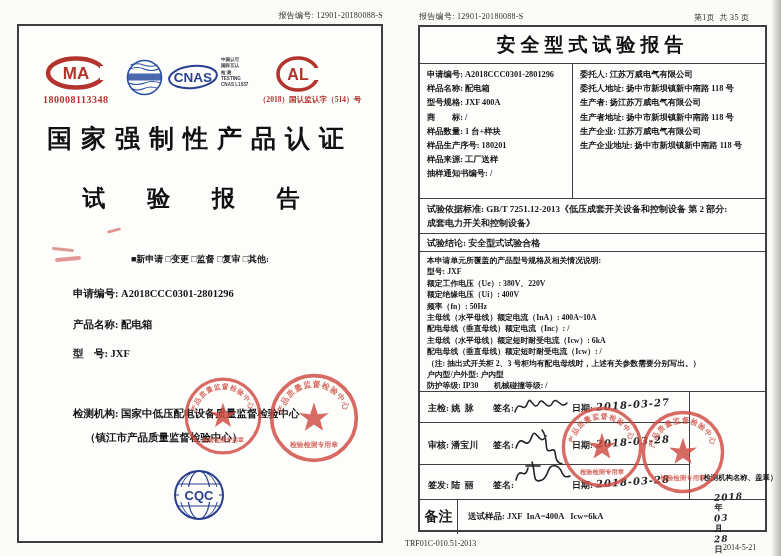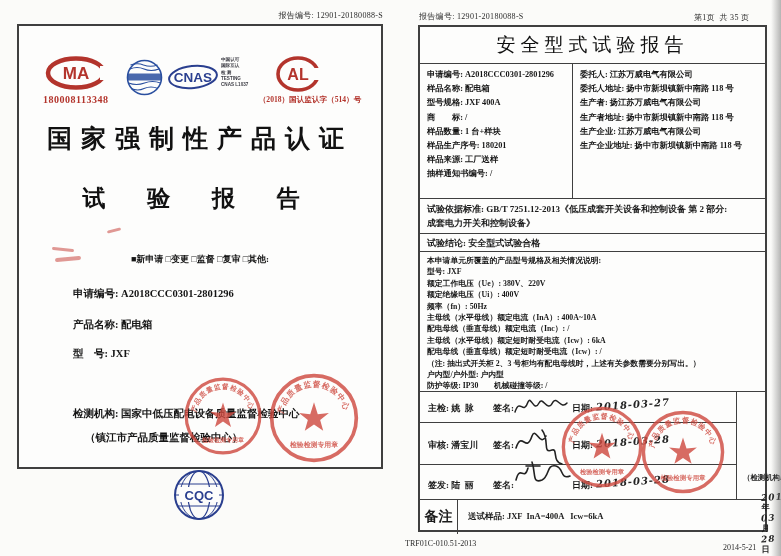--- a/index.html
+++ b/index.html
@@ -18,32 +18,32 @@
   .l-check{width:100%;text-align:center;font-size:9px;font-weight:bold;color:#161616;}
   .l-line{font-size:10.5px;font-weight:bold;color:#141414;}
   .red{color:#b3342c;}
   .cma-num{font-size:10px;font-weight:bold;letter-spacing:.5px;}
   .cal-cap{font-size:7.6px;font-weight:bold;text-align:center;width:130px;}
   .cnas-block{font-size:4.6px;line-height:6.3px;font-weight:bold;color:#3c3c44;font-family:"Liberation Sans",sans-serif;}
   .scribble{position:absolute;background:rgba(196,52,44,.5);border-radius:2px;}
   
   .r-row{position:relative;box-sizing:border-box;border-bottom:1.5px solid #3f3f3f;}
   .r-title{height:37px;display:flex;align-items:center;justify-content:center;
-    font-size:19px;font-weight:400;letter-spacing:5px;color:#101010;}
+    font-size:19px;font-weight:700;letter-spacing:5px;color:#101010;}
   .r-info{height:135px;display:flex;}
   .r-info-left{width:153px;border-right:1.5px solid #3f3f3f;box-sizing:border-box;padding:4px 0 0 7px;}
   .r-info-right{flex:1;padding:4px 0 0 7px;}
   .i-line{font-size:8.3px;line-height:14.2px;font-weight:bold;color:#161616;}
   .r-standard{height:35px;padding:3px 7px 0 7px;}
   .s-line{font-size:9px;line-height:14px;font-weight:bold;}
   .r-conclusion{height:18px;padding:3px 7px 0 7px;font-size:9px;font-weight:bold;}
   .r-details{height:140px;padding:3px 7px 0 7px;}
   .d-line{font-size:7.8px;line-height:11.4px;font-weight:bold;color:#181818;}
   .r-sign{height:108px;display:flex;}
-  .sign-left{width:317px;border-right:1.5px solid #3f3f3f;box-sizing:border-box;}
+  .sign-left{width:270px;border-right:1.5px solid #3f3f3f;box-sizing:border-box;}
   .sign-row{position:relative;box-sizing:border-box;}
   .sign-row .role{position:absolute;left:8px;font-size:9px;font-weight:bold;white-space:pre;}
   .sign-row .slabel{position:absolute;left:73px;font-size:9px;font-weight:bold;}
   .sign-row .dlabel{position:absolute;left:152px;font-size:9px;font-weight:bold;}
   .hw{font-family:"DejaVu Serif",serif;font-style:italic;font-weight:bold;color:#232323;
       display:inline-block;transform:rotate(-4deg);font-size:10px;letter-spacing:1px;}
   .seal-cell{flex:1;position:relative;}
   .seal-cap{position:absolute;left:6px;top:81px;font-size:7.4px;font-weight:bold;white-space:pre;}
   .seal-date{position:absolute;left:8px;top:91px;font-size:8.2px;font-weight:bold;white-space:pre;}
   .r-remark{height:34px;display:flex;border-bottom:none;}
@@ -54,21 +54,21 @@
   .stamp{position:absolute;opacity:.82;pointer-events:none;}
   .footer{font-size:8px;color:#2a2a2a;}
   .edge{position:absolute;right:0;top:0;width:10px;height:556px;
     background:linear-gradient(to right,rgba(0,0,0,0),rgba(110,110,110,.5));}
 </style>
 </head>
 <body>
 
 <div class="abs small-hd pre" style="left:230px;top:10px;width:153px;text-align:right;">报告编号: 12901-20180088-S</div>
 
-<div class="page" style="left:17px;top:24px;width:366px;height:445px;">
+<div class="page" style="left:17px;top:24px;width:366px;height:519px;">
 
   <svg class="abs" style="left:26px;top:30px;" width="62" height="34" viewBox="0 0 62 34">
     <ellipse cx="31" cy="17" rx="28" ry="14.5" fill="none" stroke="#b3342c" stroke-width="4.5"></ellipse>
     <rect x="55" y="10" width="7" height="14" fill="#fdfdfc"></rect>
     <text x="31" y="23" text-anchor="middle" font-size="17" font-weight="bold" fill="#b3342c" font-family="Liberation Sans, sans-serif">MA</text>
   </svg>
   <div class="abs red cma-num" style="left:24px;top:68px;">180008113348</div>
 
   <svg class="abs" style="left:107px;top:33px;" width="37" height="37" viewBox="0 0 37 37">
     <circle cx="18.5" cy="18.5" r="17" fill="none" stroke="#2a4f9f" stroke-width="1.6"></circle>

